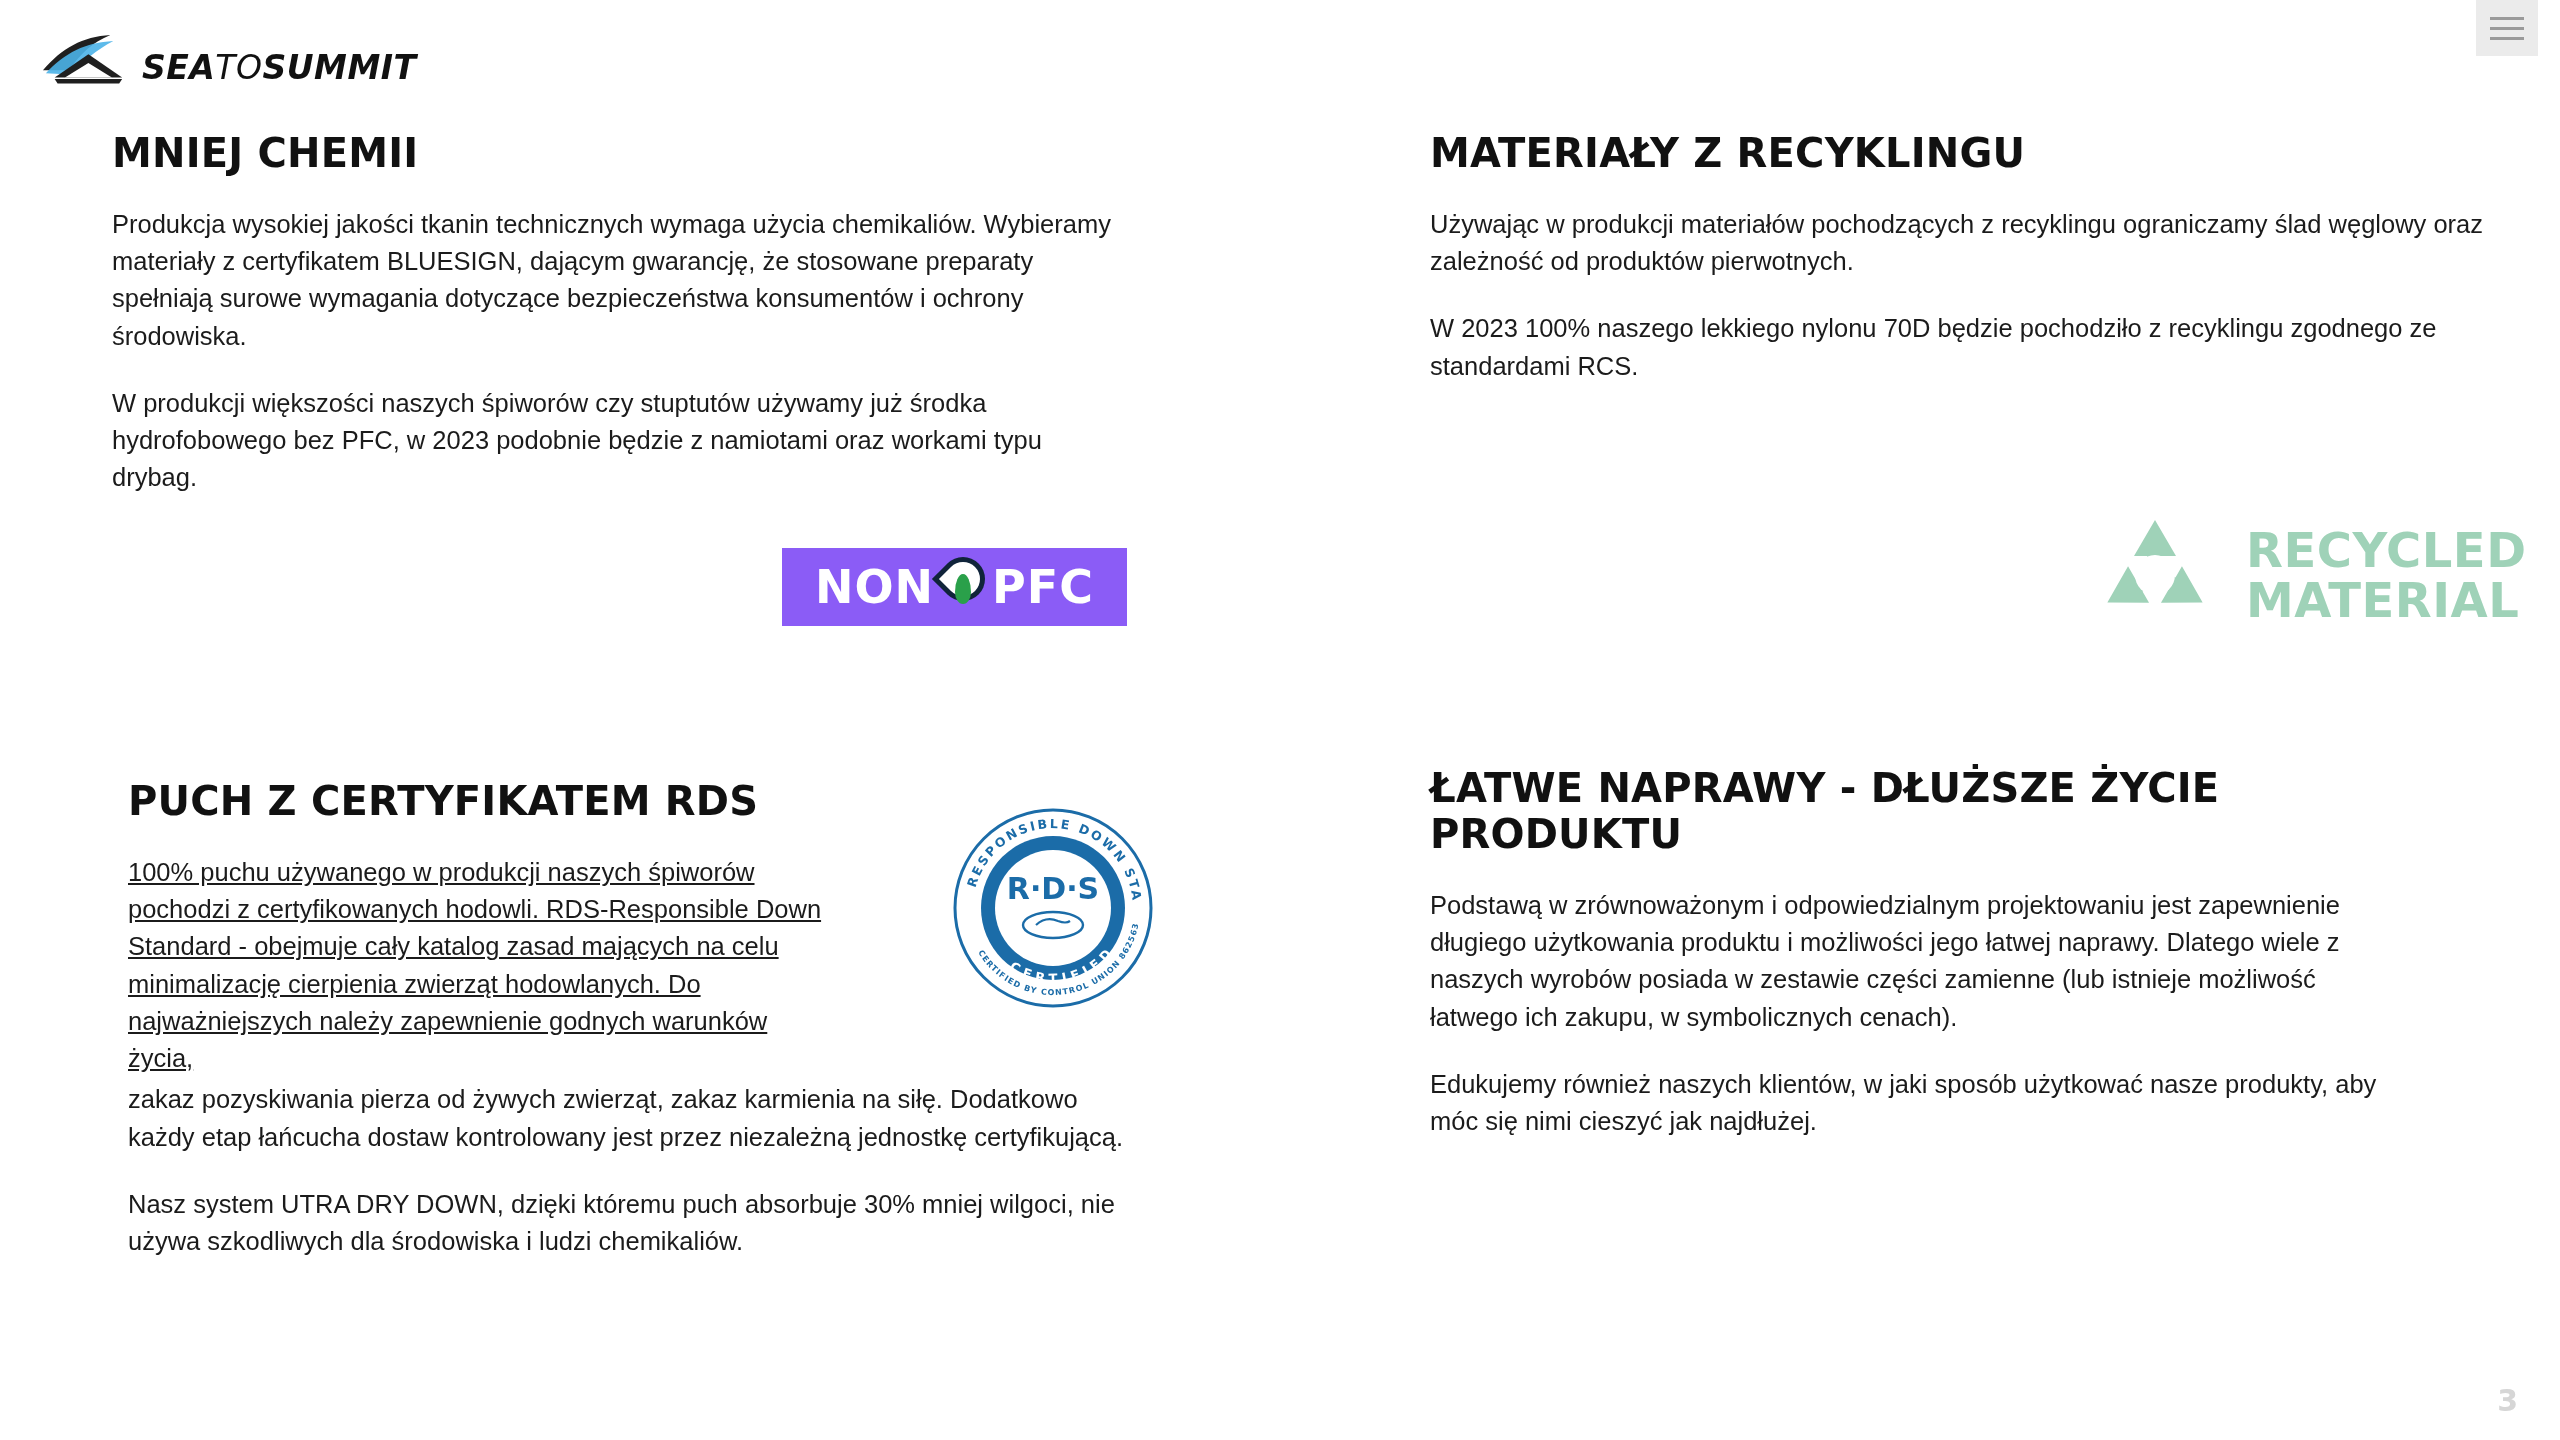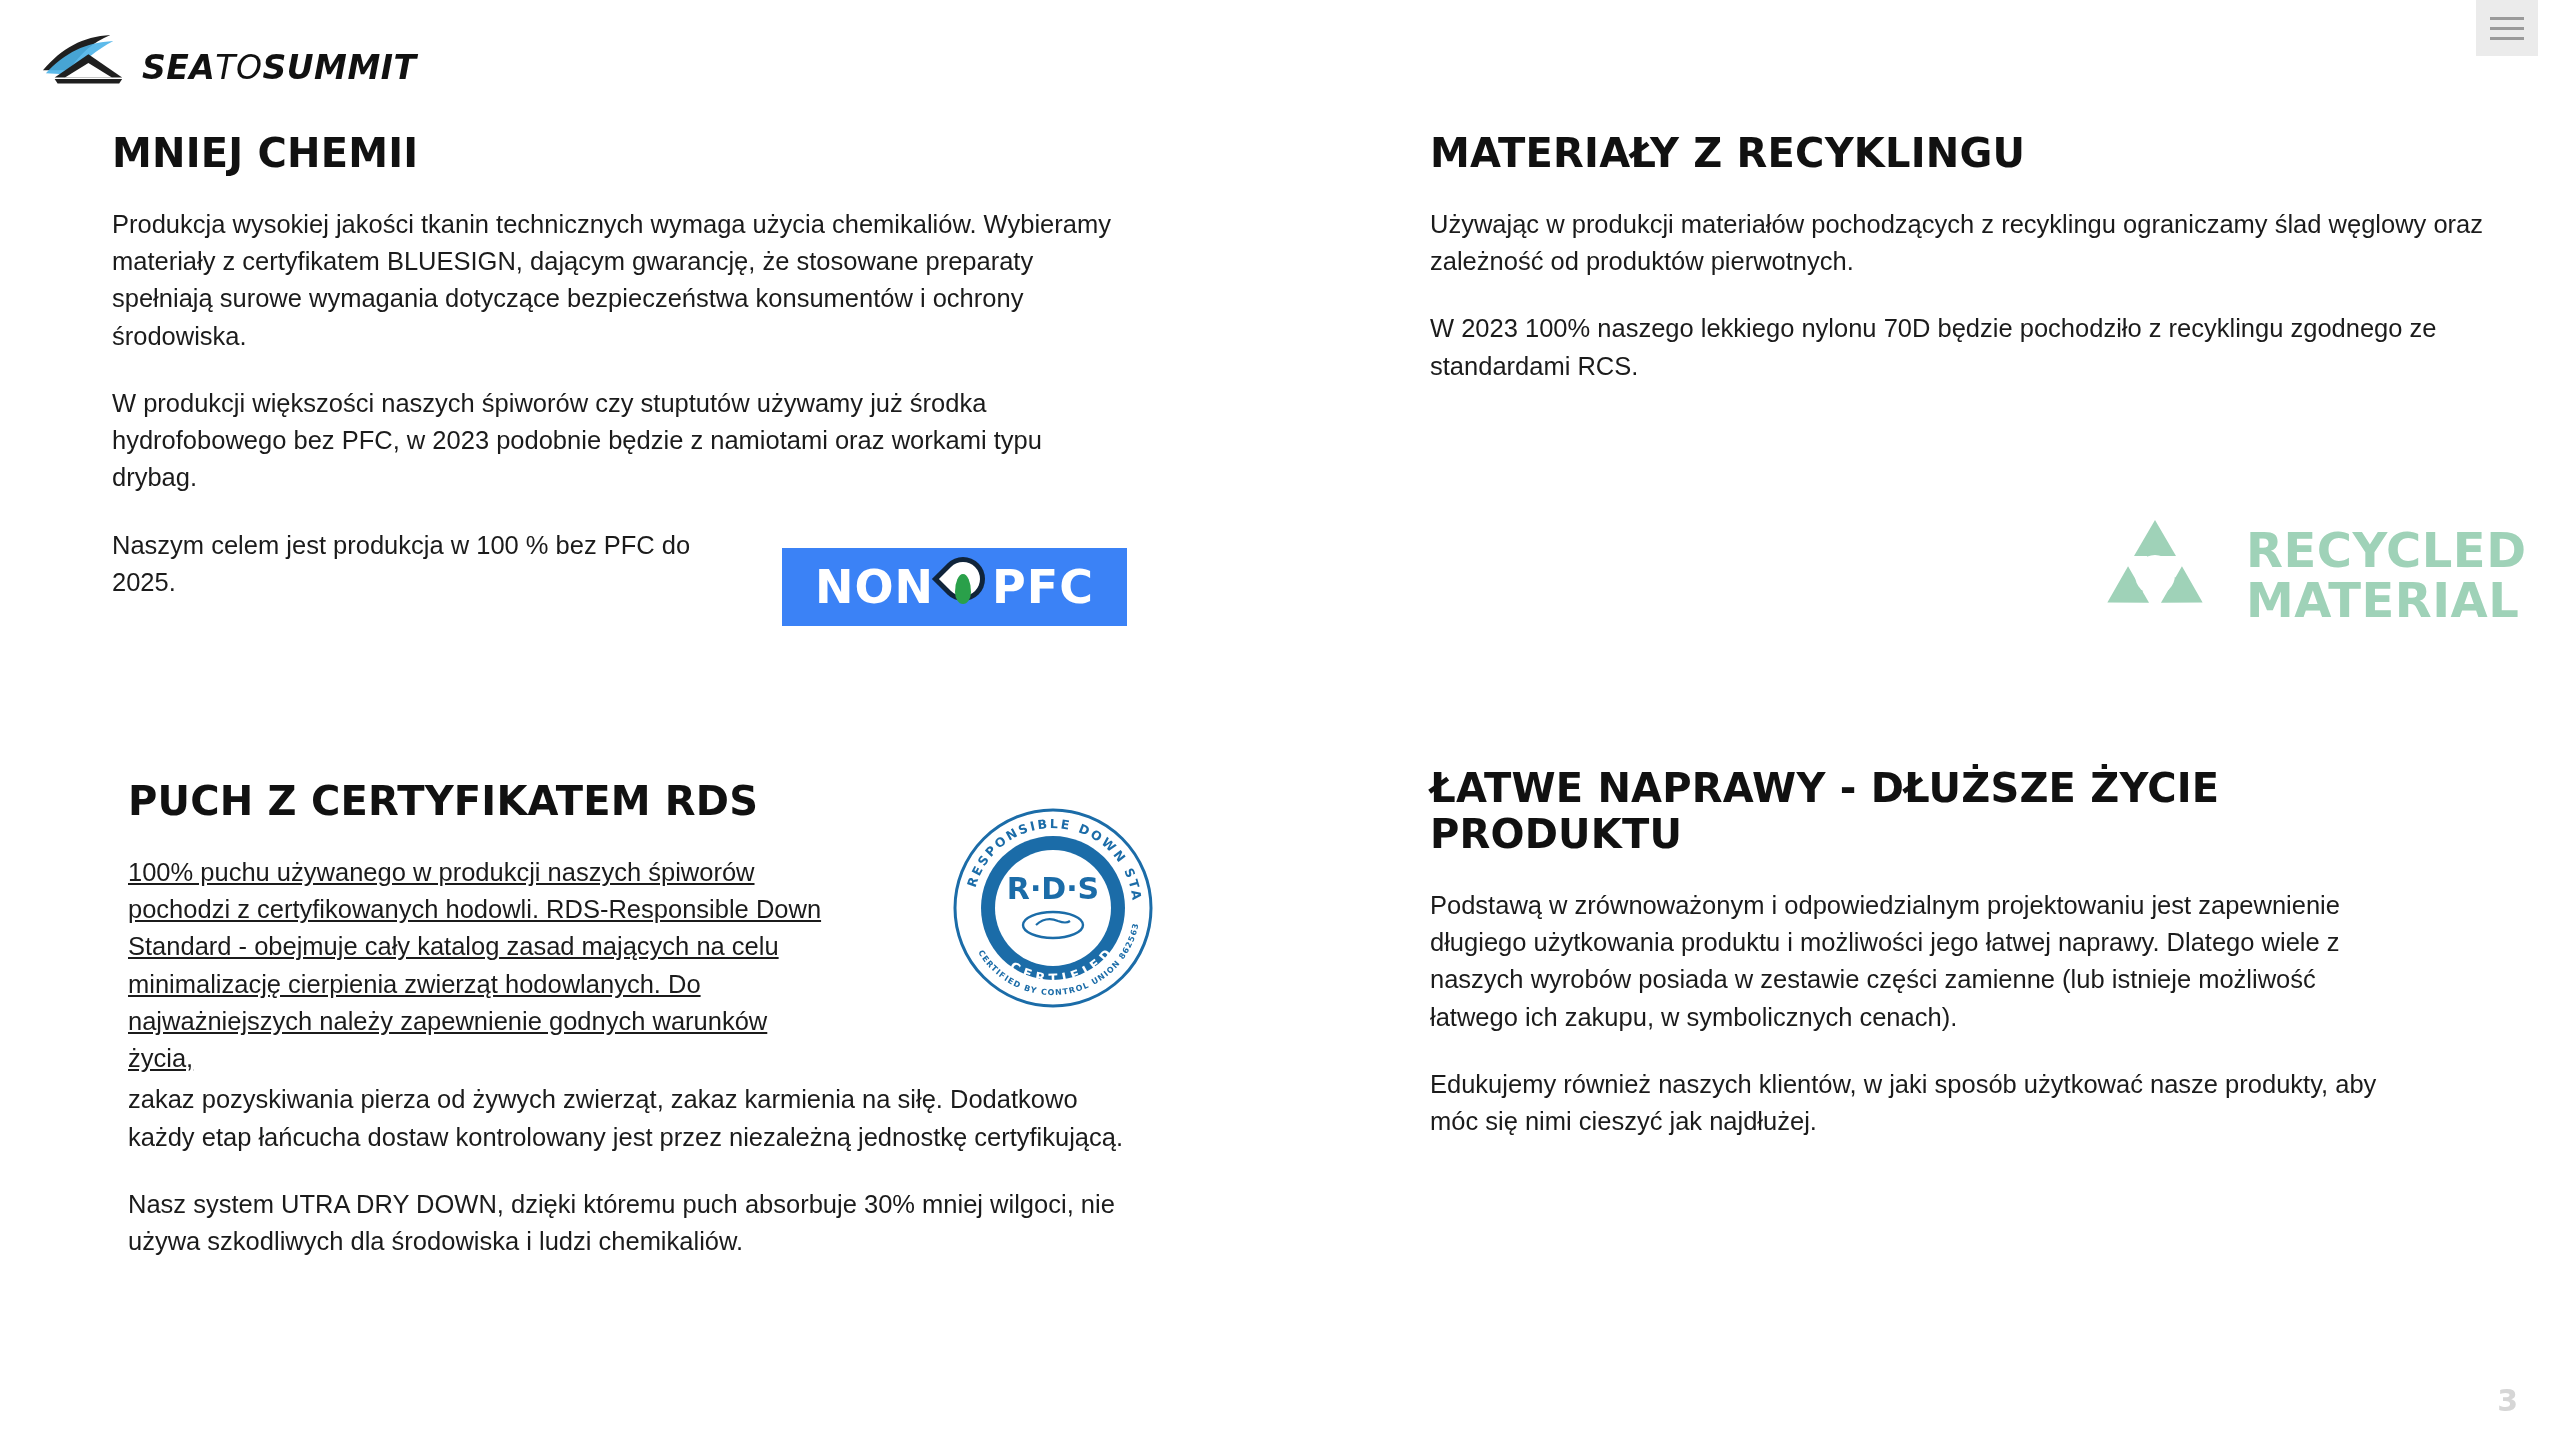--- a/index.html
+++ b/index.html
@@ -110,21 +110,21 @@
   #block-recyc  { position: absolute; top: 0px;   left: 0; width: 1060px; }
   #block-repair { position: absolute; top: 635px; left: 0; width: 960px; }
 
   
   .nonpfc {
     position: absolute;
     left: 670px;
     top: 418px;
     width: 345px;
     height: 78px;
-    background: #3b82f6;
+    background: #8b5cf6;
     display: flex;
     align-items: center;
     justify-content: center;
     gap: 6px;
   }
   .nonpfc .word {
     font-family: "DejaVu Sans", sans-serif;
     font-weight: bold;
     font-size: 46px;
     color: #ffffff;
@@ -222,21 +222,20 @@
 </div>
 
 <div class="content">
 
   <div class="col-left">
 
     <div class="block" id="block-chem">
       <h2 class="section-title">MNIEJ CHEMII</h2>
       <p class="body-text">Produkcja wysokiej jakości tkanin technicznych wymaga użycia chemikaliów. Wybieramy  materiały z certyfikatem BLUESIGN, dającym gwarancję, że stosowane preparaty spełniają surowe wymagania dotyczące bezpieczeństwa konsumentów i ochrony środowiska.</p>
       <p class="body-text">W produkcji większości  naszych śpiworów czy  stuptutów używamy już środka hydrofobowego bez PFC, w 2023 podobnie będzie z namiotami oraz workami typu drybag.</p>
-      <p class="body-text" style="width:620px;">Naszym celem jest produkcja w 100 % bez PFC do 2025.</p>
 
       <div class="nonpfc">
         <span class="word">NON</span>
         <span class="drop">
           <span class="shape"></span>
           <span class="leaf"></span>
         </span>
         <span class="word">PFC</span>
       </div>
     </div>

